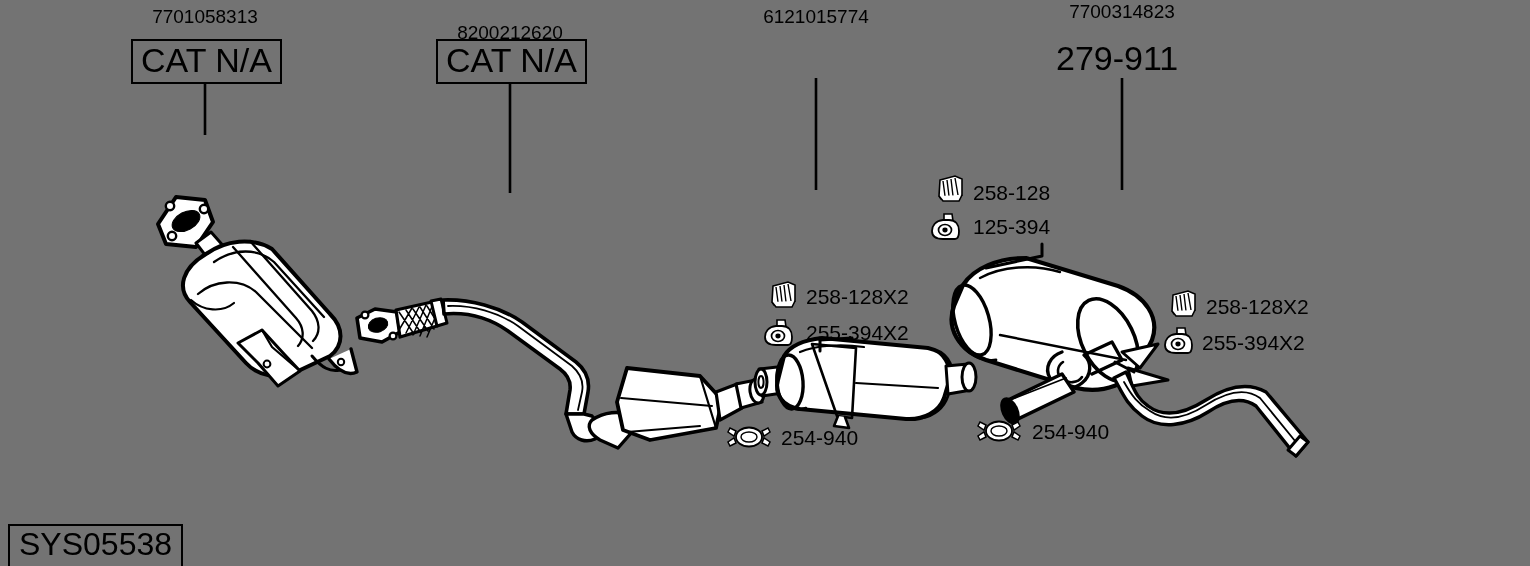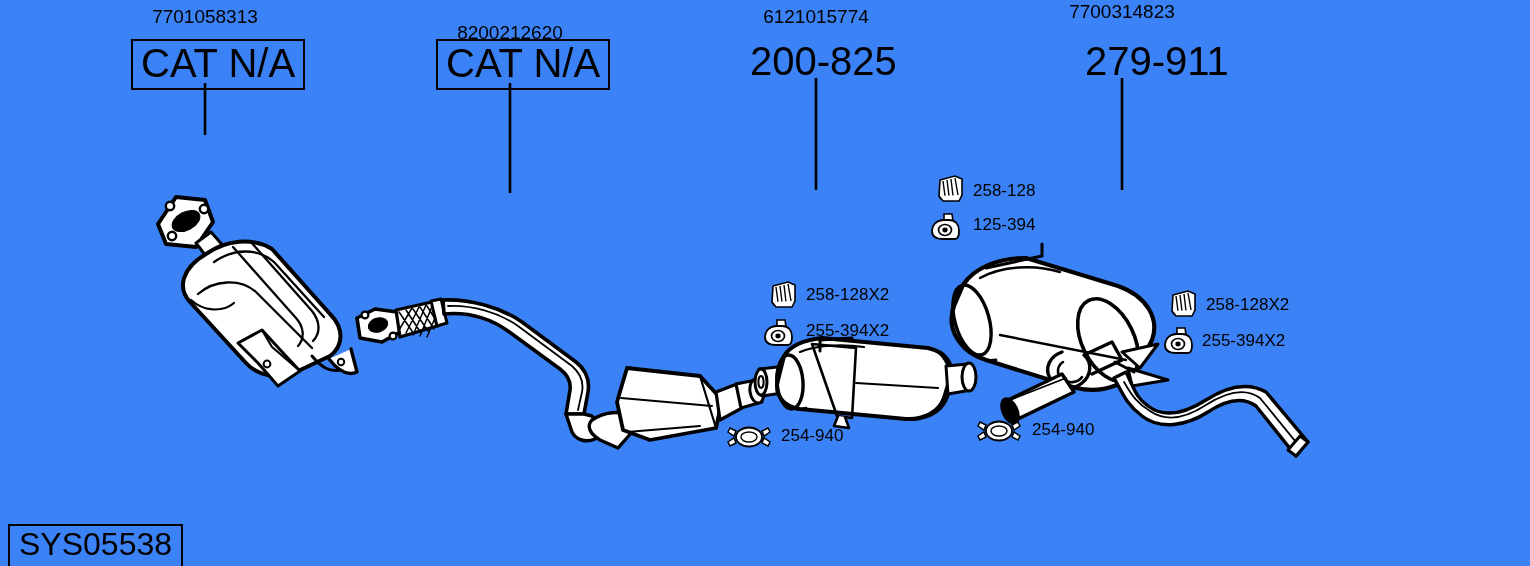--- a/index.html
+++ b/index.html
@@ -8,52 +8,52 @@
     background: #ffffff;
   }
   body {
     font-family: "Liberation Sans", sans-serif;
     color: #000000;
   }
   #page {
     position: relative;
     width: 1530px;
     height: 566px;
-    background: #3b82f6;
+    background: #737373;
     overflow: hidden;
   }
   #diagram-svg {
     position: absolute;
     left: 0;
     top: 0;
     width: 1530px;
     height: 566px;
   }
   .part-ref {
     position: absolute;
     font-size: 19px;
     letter-spacing: 0px;
     white-space: nowrap;
     text-align: center;
   }
   .part-code {
     position: absolute;
-    font-size: 40px;
+    font-size: 34px;
     white-space: nowrap;
     text-align: left;
     line-height: 1;
   }
   .part-code.boxed {
     border: 2px solid #000;
     padding: 2px 8px 5px 8px;
     box-sizing: border-box;
   }
   .acc-label {
     position: absolute;
-    font-size: 17px;
+    font-size: 21px;
     white-space: nowrap;
   }
   .sys-box {
     position: absolute;
     font-size: 32px;
     border: 2px solid #000;
     padding: 1px 9px 4px 9px;
     white-space: nowrap;
     box-sizing: border-box;
     line-height: 1.1;
@@ -290,22 +290,21 @@
     </g>
   </svg>
 
   <div class="part-ref" style="left:145px; top:6px; width:120px;">7701058313</div>
   <div class="part-ref" style="left:450px; top:22px; width:120px;">8200212620</div>
   <div class="part-ref" style="left:756px; top:6px; width:120px;">6121015774</div>
   <div class="part-ref" style="left:1062px; top:1px; width:120px;">7700314823</div>
 
   <div class="part-code boxed" style="left:131px; top:39px;">CAT N/A</div>
   <div class="part-code boxed" style="left:436px; top:39px;">CAT N/A</div>
-  <div class="part-code" style="left:750px; top:41px;">200-825</div>
-  <div class="part-code" style="left:1085px; top:41px;">279-911</div>
+  <div class="part-code" style="left:1056px; top:41px;">279-911</div>
 
   <div class="acc-label" style="left:973px; top:181px;">258-128</div>
   <div class="acc-label" style="left:973px; top:215px;">125-394</div>
   <div class="acc-label" style="left:806px; top:285px;">258-128X2</div>
   <div class="acc-label" style="left:806px; top:321px;">255-394X2</div>
   <div class="acc-label" style="left:1206px; top:295px;">258-128X2</div>
   <div class="acc-label" style="left:1202px; top:331px;">255-394X2</div>
   <div class="acc-label" style="left:781px; top:426px;">254-940</div>
   <div class="acc-label" style="left:1032px; top:420px;">254-940</div>
 

